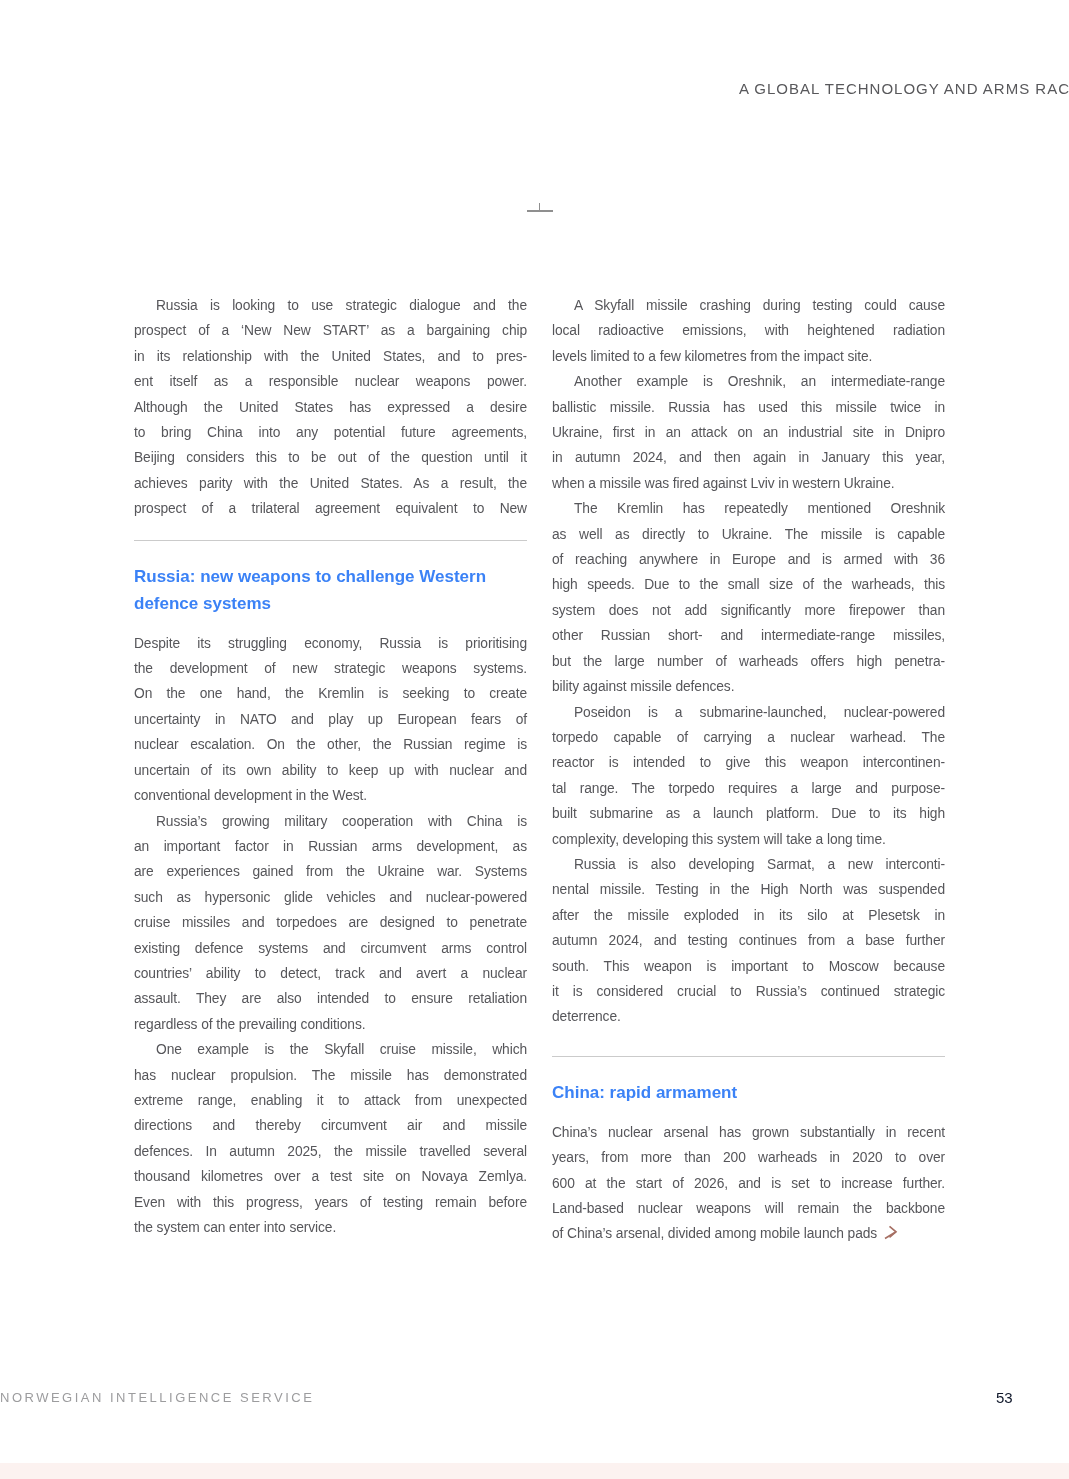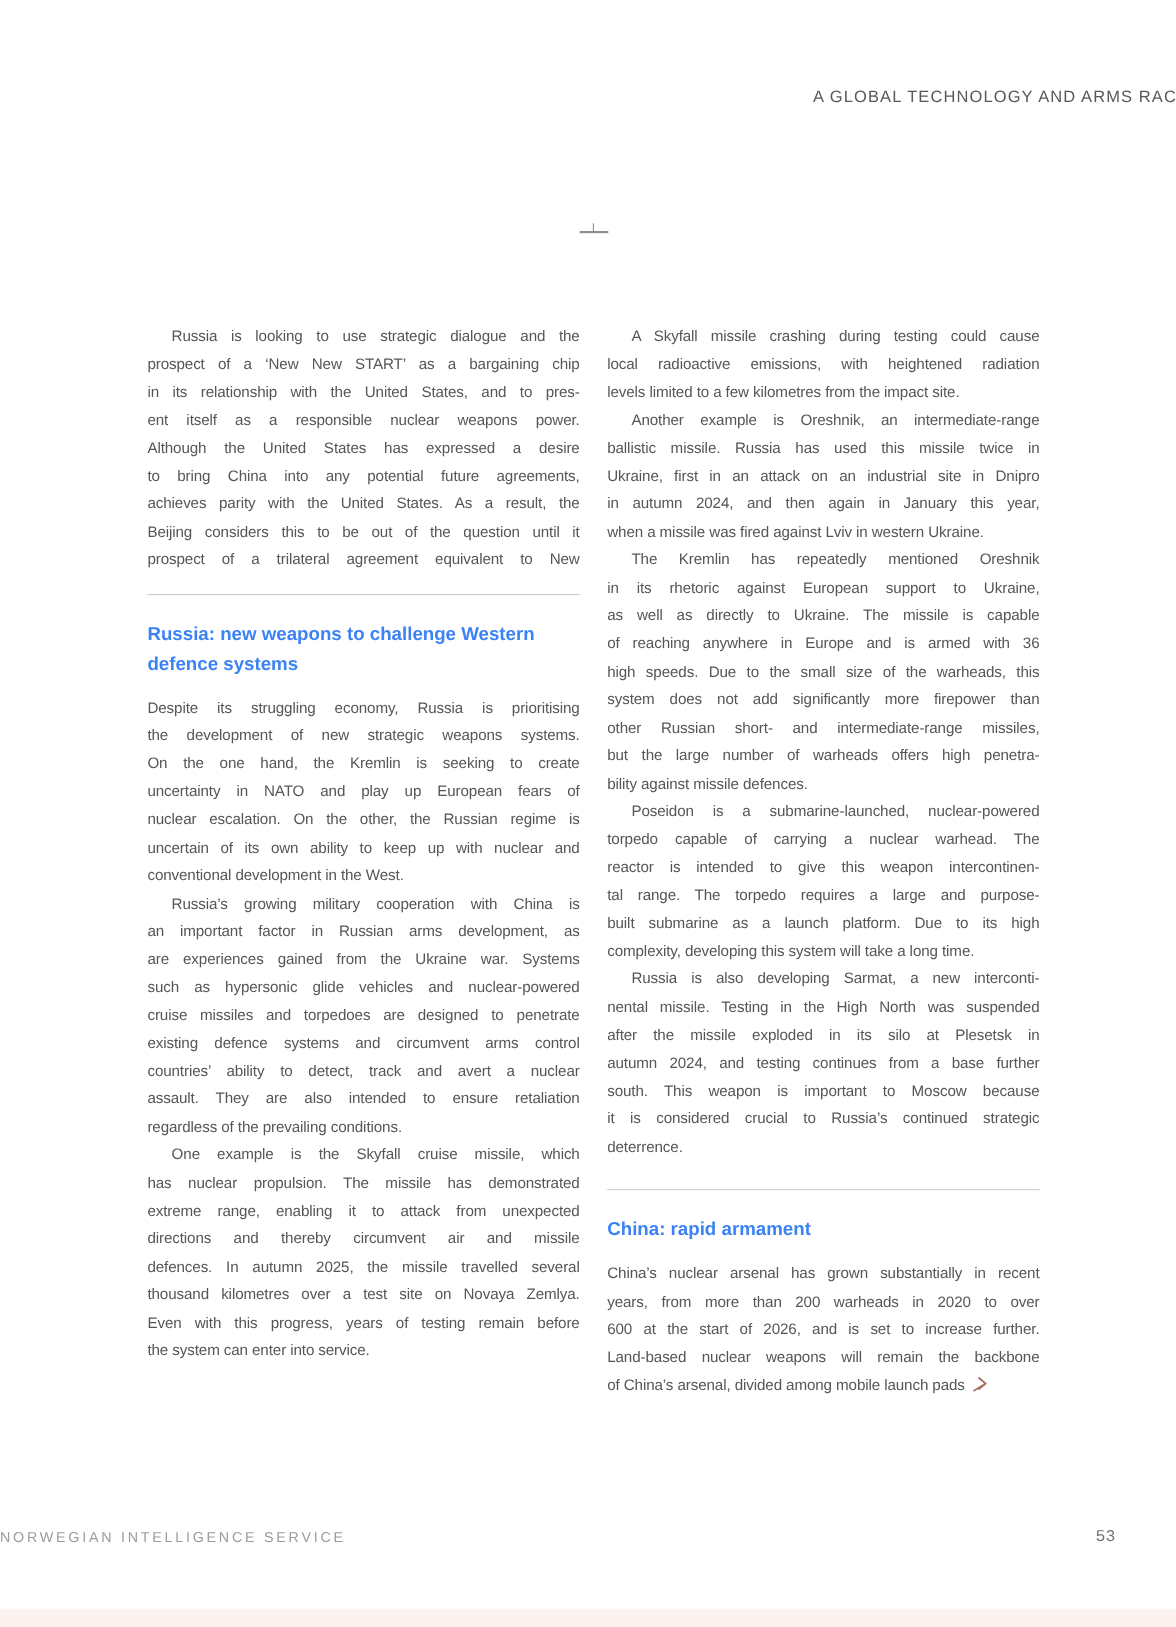--- a/index.html
+++ b/index.html
@@ -30,21 +30,21 @@
   }
   .col-right .col-rule { margin-top:26px; }
   .h2 { color:#3b82f6; font-weight:bold; font-size:17px; margin:22px 0 14px 0; }
   .h2-line { line-height:27px; white-space:nowrap; }
   .cont-arrow { display:inline-block; margin-left:7px; vertical-align:-2px; }
   .footer-center {
     position:absolute; top:1390px; left:0; width:100%; text-align:left;
     font-size:13px; letter-spacing:2.5px; color:#9c9c9e;
   }
   .page-num {
-    position:absolute; top:1389px; left:996px; font-size:15px; color:#737373;font-family:Liberation Mono, monospace;
+    position:absolute; top:1389px; left:996px; font-size:15px; color:#0f172a;
   }
   .bottom-strip {
     position:absolute; bottom:0; left:0; width:100%; height:16px; background:#fcf2f0;
   }
 </style>
 </head>
 <body>
 
 <div class="page">
 
@@ -53,22 +53,22 @@
   <div class="divider-mark"></div>
 
   <div class="column col-left">
       <div class="para indent">
         <div class="line">Russia is looking to use strategic dialogue and the</div>
         <div class="line">prospect of a ‘New New START’ as a bargaining chip</div>
         <div class="line">in its relationship with the United States, and to pres-</div>
         <div class="line">ent itself as a responsible nuclear weapons power.</div>
         <div class="line">Although the United States has expressed a desire</div>
         <div class="line">to bring China into any potential future agreements,</div>
+        <div class="line">Beijing considers this to be out of the question until it</div>
         <div class="line">achieves parity with the United States. As a result, the</div>
-        <div class="line">Beijing considers this to be out of the question until it</div>
         <div class="line">prospect of a trilateral agreement equivalent to New</div>
       </div>
       <hr class="col-rule">
       <div class="h2">
         <div class="h2-line">Russia: new weapons to challenge Western</div>
         <div class="h2-line">defence systems</div>
       </div>
       <div class="para">
         <div class="line">Despite its struggling economy, Russia is prioritising</div>
         <div class="line">the development of new strategic weapons systems.</div>
@@ -109,21 +109,20 @@
       </div>
       <div class="para indent">
         <div class="line">Another example is Oreshnik, an intermediate-range</div>
         <div class="line">ballistic missile. Russia has used this missile twice in</div>
         <div class="line">Ukraine, first in an attack on an industrial site in Dnipro</div>
         <div class="line">in autumn 2024, and then again in January this year,</div>
         <div class="line last">when a missile was fired against Lviv in western Ukraine.</div>
       </div>
       <div class="para indent">
         <div class="line">The Kremlin has repeatedly mentioned Oreshnik</div>
-        <div class="line">in its rhetoric against European support to Ukraine,</div>
         <div class="line">as well as directly to Ukraine. The missile is capable</div>
         <div class="line">of reaching anywhere in Europe and is armed with 36</div>
         <div class="line">high speeds. Due to the small size of the warheads, this</div>
         <div class="line">system does not add significantly more firepower than</div>
         <div class="line">other Russian short- and intermediate-range missiles,</div>
         <div class="line">but the large number of warheads offers high penetra-</div>
         <div class="line last">bility against missile defences.</div>
       </div>
       <div class="para indent">
         <div class="line">Poseidon is a submarine-launched, nuclear-powered</div>

